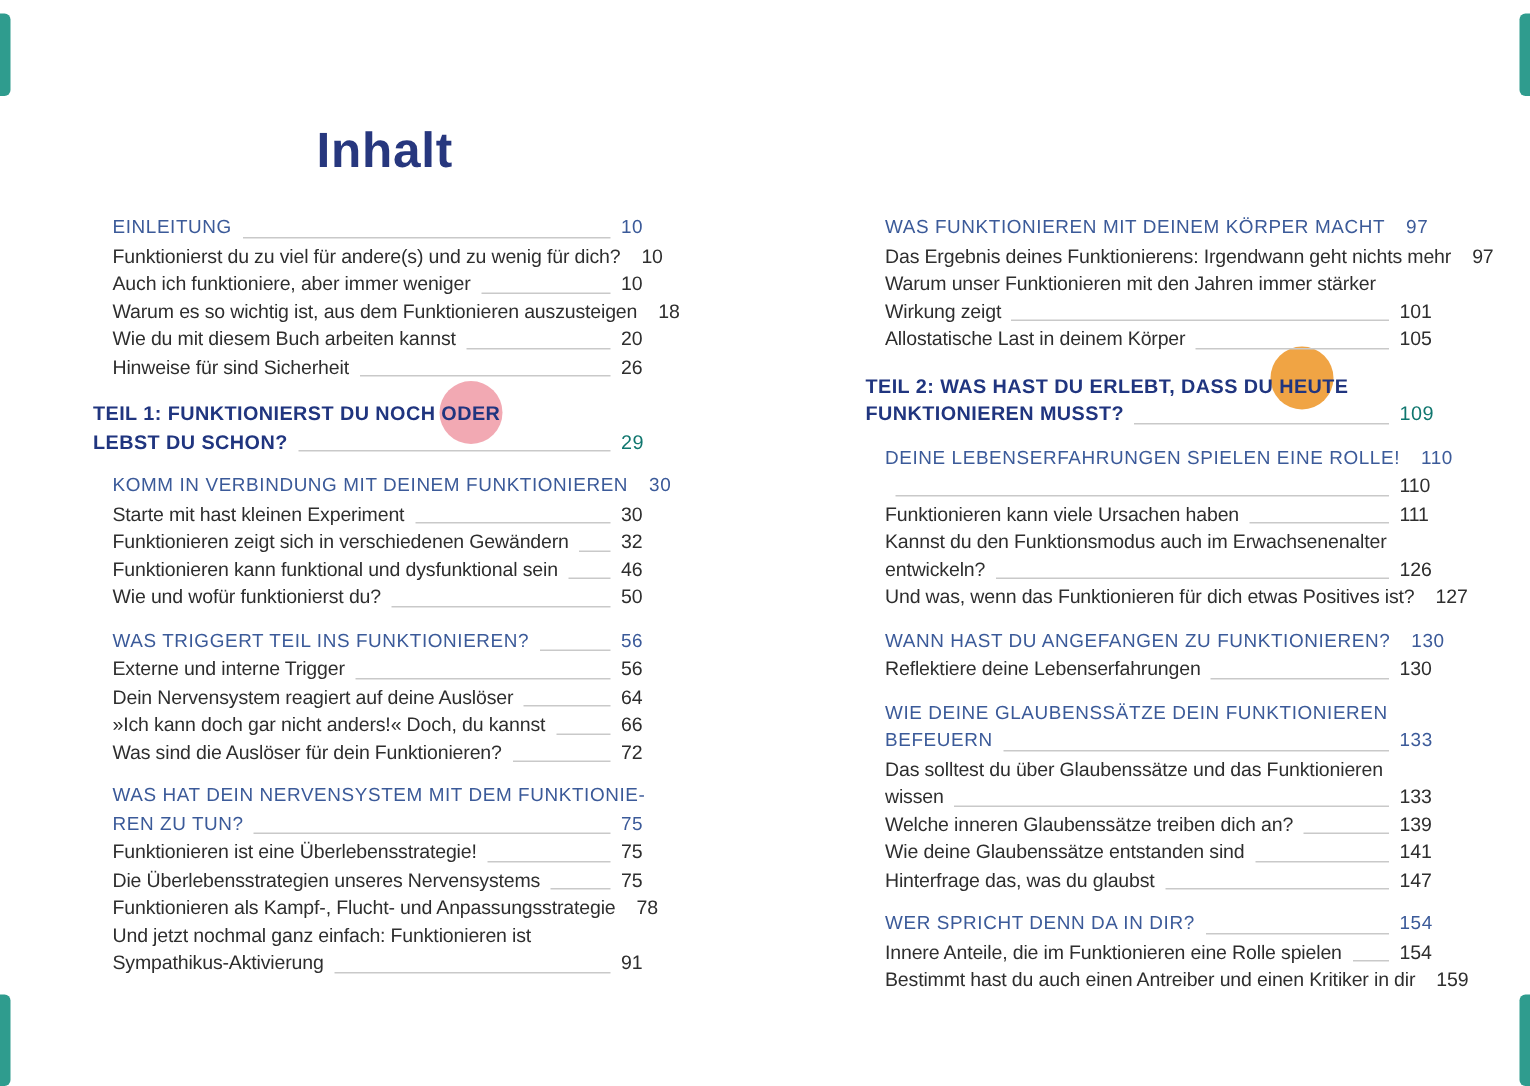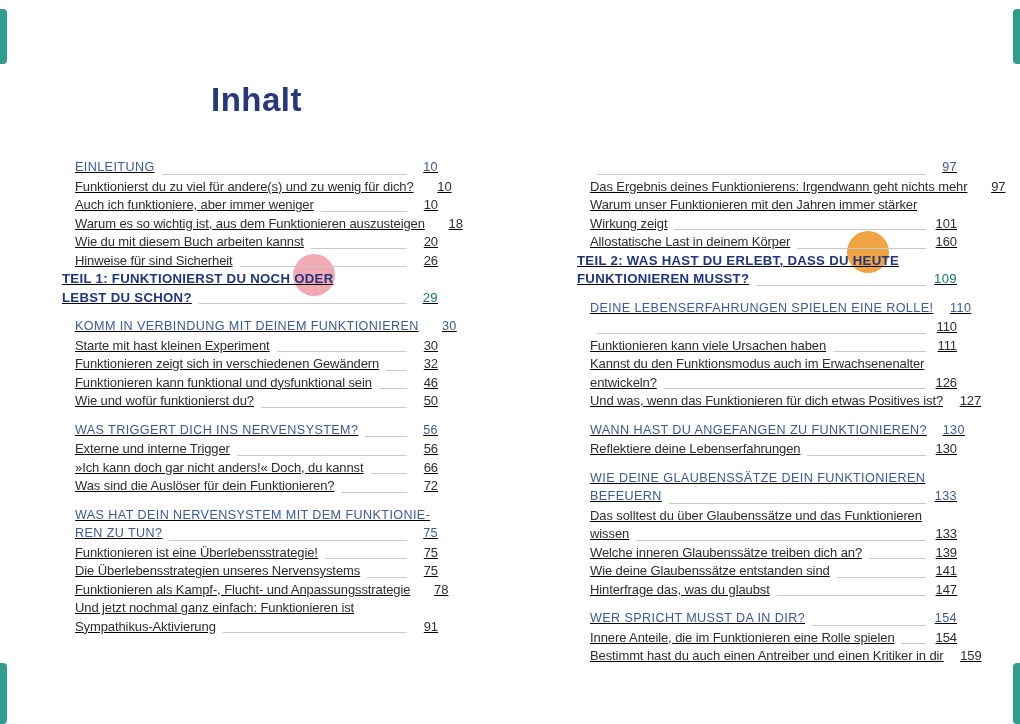--- a/index.html
+++ b/index.html
@@ -20,44 +20,44 @@
   .page-title {
     position: absolute; left: 211px; top: 81px;
     font-size: 33px; font-weight: bold; letter-spacing: 0.5px;
     color: #27377e; z-index: 2; text-align: right;
   }
 
   .deco-circle { position: absolute; border-radius: 50%; z-index: 1; }
   .deco-circle.pink   { left: 293px; top: 254px; width: 42px; height: 42px; }
   .deco-circle.orange { left: 847px; top: 231px; width: 42px; height: 42px; }
 
-  .toc-col { position: absolute; top: 160px; z-index: 2; text-decoration: underline; }
+  .toc-col { position: absolute; top: 144px; z-index: 2; }
   .toc-col.left  { left: 62px;  width: 376px; }
   .toc-col.right { left: 577px; width: 380px; }
 
   .row {
     display: flex; align-items: baseline;
     height: 18.5px; font-size: 13px; white-space: nowrap;
   }
   .row .label { flex: 0 0 auto; }
   .row .leader {
     flex: 1 1 0; min-width: 0; height: 1px; background: #c9c9c9;
     align-self: flex-end; margin: 0 7px 4px 7px;
   }
-  .row .page { flex: 0 0 auto; min-width: 24px; text-align: right; }
+  .row .page { flex: 0 0 auto; min-width: 24px; }
 
   .row.item { color: #2e2e2e; letter-spacing: -0.1px; }
   .row.caps { color: #3b5a99; letter-spacing: 0.4px; font-size: 12.6px; }
   .row.teil { color: #20357f; font-weight: bold; letter-spacing: 0.3px; font-size: 13.2px; }
   .row.teil .page { font-weight: normal; color: #0f766e; }
   .row.item .page { color: #2e2e2e; }
 
   .row.indent { margin-left: 13px; }
   .gap-section { margin-top: 11px; }
-  .gap-part { }
+  .gap-part { margin-top: 13px; }
 </style>
 </head>
 <body>
 
 <div class="accent-bar left top" style="background: rgb(47, 156, 142);"></div>
 <div class="accent-bar left bottom" style="background: rgb(47, 156, 142);"></div>
 <div class="accent-bar right top" style="background: rgb(47, 156, 142);"></div>
 <div class="accent-bar right bottom" style="background: rgb(47, 156, 142);"></div>
 
 <div class="deco-circle pink" style="background: rgb(242, 169, 179);"></div>
@@ -123,28 +123,33 @@
       <span class="label">Funktionieren kann funktional und dysfunktional sein</span>
       <span class="leader"></span>
       <span class="page">46</span>
     </div>
     <div class="row item indent">
       <span class="label">Wie und wofür funktionierst du?</span>
       <span class="leader"></span>
       <span class="page">50</span>
     </div>
     <div class="row caps indent gap-section">
-      <span class="label">WAS TRIGGERT DICH INS NERVENSYSTEM?</span>
+      <span class="label">WAS TRIGGERT TEIL INS FUNKTIONIEREN?</span>
       <span class="leader"></span>
       <span class="page">56</span>
     </div>
     <div class="row item indent">
       <span class="label">Externe und interne Trigger</span>
       <span class="leader"></span>
       <span class="page">56</span>
+    </div>
+    <div class="row item indent">
+      <span class="label">Dein Nervensystem reagiert auf deine Auslöser</span>
+      <span class="leader"></span>
+      <span class="page">64</span>
     </div>
     <div class="row item indent">
       <span class="label">»Ich kann doch gar nicht anders!« Doch, du kannst</span>
       <span class="leader"></span>
       <span class="page">66</span>
     </div>
     <div class="row item indent">
       <span class="label">Was sind die Auslöser für dein Funktionieren?</span>
       <span class="leader"></span>
       <span class="page">72</span>
@@ -176,40 +181,41 @@
       <span class="label">Und jetzt nochmal ganz einfach: Funktionieren ist</span>
     </div>
     <div class="row item indent">
       <span class="label">Sympathikus-Aktivierung</span>
       <span class="leader"></span>
       <span class="page">91</span>
     </div>
   </div>
 <div class="toc-col right" id="col-right">
     <div class="row caps indent">
+      <span class="label">WAS FUNKTIONIEREN MIT DEINEM KÖRPER MACHT</span>
       <span class="leader"></span>
       <span class="page">97</span>
     </div>
     <div class="row item indent">
       <span class="label">Das Ergebnis deines Funktionierens: Irgendwann geht nichts mehr</span>
       <span class="leader"></span>
       <span class="page">97</span>
     </div>
     <div class="row item indent">
       <span class="label">Warum unser Funktionieren mit den Jahren immer stärker</span>
     </div>
     <div class="row item indent">
       <span class="label">Wirkung zeigt</span>
       <span class="leader"></span>
       <span class="page">101</span>
     </div>
     <div class="row item indent">
       <span class="label">Allostatische Last in deinem Körper</span>
       <span class="leader"></span>
-      <span class="page">160</span>
+      <span class="page">105</span>
     </div>
     <div class="row teil gap-part">
       <span class="label">TEIL 2: WAS HAST DU ERLEBT, DASS DU HEUTE</span>
     </div>
     <div class="row teil">
       <span class="label">FUNKTIONIEREN MUSST?</span>
       <span class="leader"></span>
       <span class="page">109</span>
     </div>
     <div class="row caps indent gap-section">
@@ -274,21 +280,21 @@
       <span class="label">Wie deine Glaubenssätze entstanden sind</span>
       <span class="leader"></span>
       <span class="page">141</span>
     </div>
     <div class="row item indent">
       <span class="label">Hinterfrage das, was du glaubst</span>
       <span class="leader"></span>
       <span class="page">147</span>
     </div>
     <div class="row caps indent gap-section">
-      <span class="label">WER SPRICHT MUSST DA IN DIR?</span>
+      <span class="label">WER SPRICHT DENN DA IN DIR?</span>
       <span class="leader"></span>
       <span class="page">154</span>
     </div>
     <div class="row item indent">
       <span class="label">Innere Anteile, die im Funktionieren eine Rolle spielen</span>
       <span class="leader"></span>
       <span class="page">154</span>
     </div>
     <div class="row item indent">
       <span class="label">Bestimmt hast du auch einen Antreiber und einen Kritiker in dir</span>

